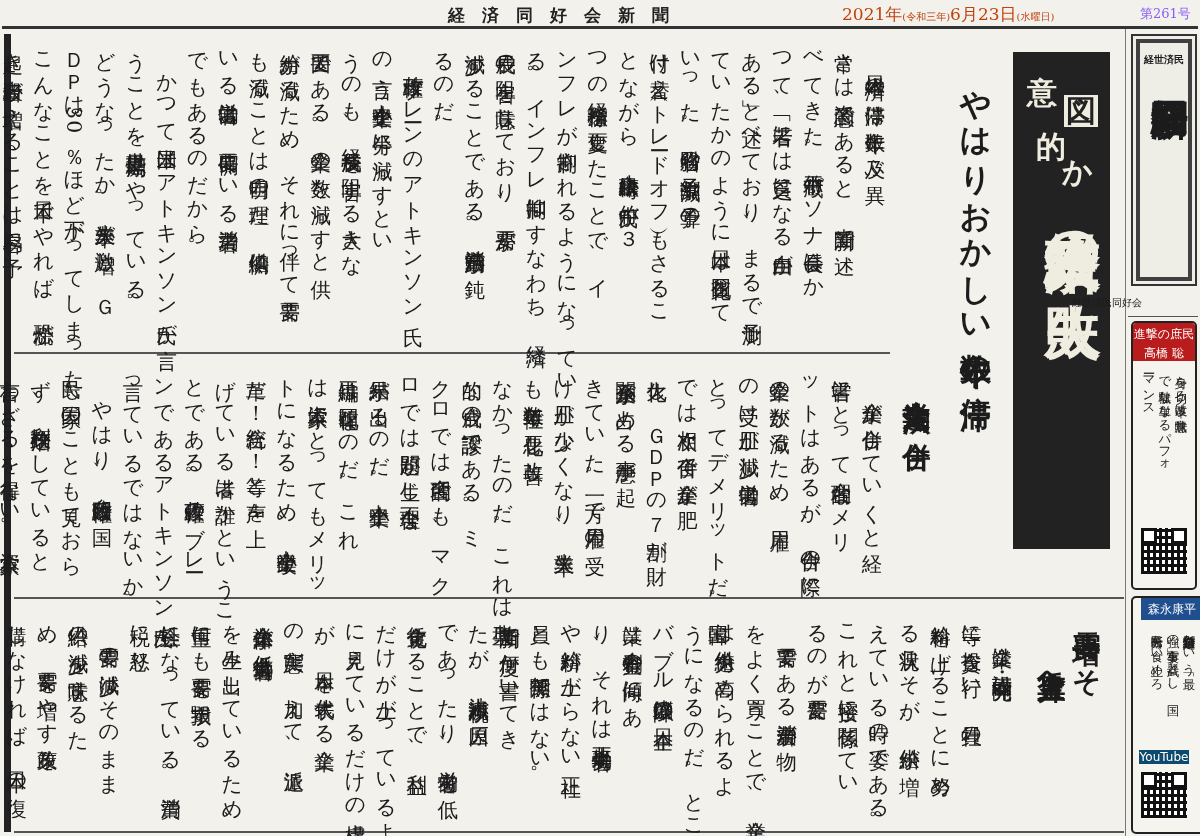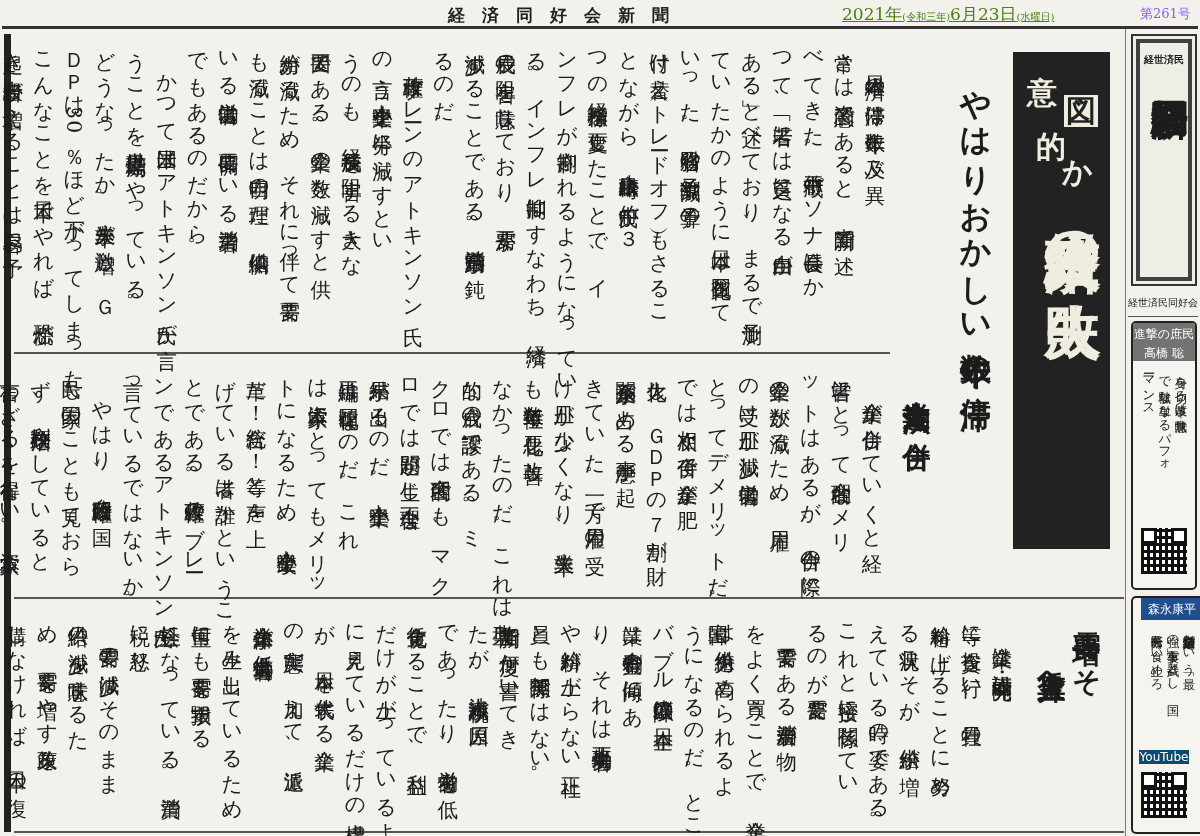--- a/index.html
+++ b/index.html
@@ -1,38 +1,38 @@
 <!DOCTYPE html>
 <html><head>
 <meta charset="utf-8">
 <style>
   html,body{margin:0;padding:0;}
   body{width:1200px;height:836px;background:#f2f1ec;position:relative;overflow:hidden;
        font-family:"DejaVu Serif","Liberation Serif",serif;color:#1c1c1c;}
   .masthead{position:absolute;left:0;top:0;width:1200px;height:44px;}
   .mh-title{position:absolute;left:448px;top:4px;font-size:17px;letter-spacing:17px;font-weight:bold;color:#222;}
-  .mh-date{position:absolute;left:842px;top:3px;font-size:17px;color:#4d7c0f;white-space:nowrap;text-decoration:underline;}
+  .mh-date{position:absolute;left:842px;top:3px;font-size:17px;color:#c2410c;white-space:nowrap;}
   .mh-date small{font-size:10px;}
   .mh-issue{position:absolute;left:1140px;top:5px;font-size:13px;color:#8b5cf6;}
   .top-rule{position:absolute;left:2px;top:26px;width:1196px;height:3px;background:#333;}
   .left-bar{position:absolute;left:4px;top:34px;width:7px;height:798px;background:#222;}
   .side-frame{position:absolute;left:1125px;top:29px;width:1px;height:807px;background:#777;}
   .hr{position:absolute;height:2px;background:#555;}
   .vcol{position:absolute;writing-mode:vertical-rl;font-size:20.5px;line-height:30.8px;letter-spacing:1.2px;white-space:pre;}
   .headline-box{position:absolute;left:1013px;top:52px;width:97px;height:497px;background:#222;}
   .hl-small{position:absolute;color:#efece0;font-family:"DejaVu Sans","Liberation Sans",sans-serif;font-weight:bold;font-size:30px;line-height:30px;}
   .hl-main{position:absolute;left:1035px;top:190px;writing-mode:vertical-rl;color:#efece0;
            font-family:"DejaVu Sans","Liberation Sans",sans-serif;font-weight:bold;font-size:56px;letter-spacing:1px;}
   .sub-hl{position:absolute;writing-mode:vertical-rl;font-weight:bold;font-size:32px;letter-spacing:2px;white-space:pre;}
   .sub-hl2{position:absolute;writing-mode:vertical-rl;font-weight:bold;font-size:28px;letter-spacing:2px;white-space:pre;}
   .logo-box{position:absolute;left:1131px;top:34px;width:62px;height:248px;border:2px solid #333;background:#eeede6;}
   .logo-inner{position:absolute;left:3px;top:3px;right:3px;bottom:3px;border:4px solid #404040;}
   .logo-sub{position:absolute;left:0;width:100%;top:10px;text-align:center;font-size:10px;font-weight:bold;}
   .logo-main{position:absolute;left:8px;top:28px;writing-mode:vertical-rl;font-size:37px;font-weight:bold;line-height:44px;}
-  .logo-caption{position:absolute;left:1128px;top:296px;width:70px;text-align:center;font-size:10px;font-family:"DejaVu Sans","Liberation Sans",sans-serif;}
+  .logo-caption{position:absolute;left:1072px;top:296px;width:70px;text-align:center;font-size:10px;font-family:"DejaVu Sans","Liberation Sans",sans-serif;}
   .ad{position:absolute;left:1131px;width:62px;border:2px solid #222;border-radius:5px;background:#f5f4ef;overflow:hidden;}
   .ad-head{color:#fff;text-align:center;font-family:"DejaVu Sans","Liberation Sans",sans-serif;}
   .ad-body{position:absolute;writing-mode:vertical-rl;font-size:12.5px;line-height:16px;font-family:"DejaVu Sans","Liberation Sans",sans-serif;white-space:pre;}
   .qr{position:absolute;width:46px;height:46px;background:
       repeating-linear-gradient(90deg,#111 0 3px,transparent 3px 6px),
       repeating-linear-gradient(0deg,#111 0 3px,#fff 3px 7px);}
   .qr::before,.qr::after{content:"";position:absolute;width:10px;height:10px;border:3px solid #111;background:#fff;}
   .qr::before{left:0;top:0;} .qr::after{right:0;top:0;}
   .yt{position:absolute;left:6px;width:50px;height:14px;background:#0c4a6e;color:#fff;font-size:12px;text-align:center;line-height:14px;font-family:"DejaVu Sans","Liberation Sans",sans-serif;}
 </style>
@@ -75,21 +75,21 @@
 <div class="logo-box">
   <div class="logo-inner">
     <div class="logo-sub">経世済民</div>
     <div class="logo-main">経済同好会新聞</div>
   </div>
 </div>
 <div class="logo-caption">経世済民同好会</div>
 <div class="hr" style="left:1128px;top:316px;width:70px;height:1px;"></div>
 
 <div class="ad" style="top:321px;height:265px;">
-  <div class="ad-head" style="background:#737373;height:38px;">
+  <div class="ad-head" style="background:#b91c1c;height:38px;">
     <div style="font-size:12px;padding-top:3px;">進撃の庶民</div>
     <div style="font-size:12px;padding-top:2px;">高橋 聡</div>
   </div>
   <div class="ad-body" style="right:6px;top:44px;height:150px;">身を切る改革は無意味
 で無駄な単なるパフォ
 ーマンス</div>
   <div class="qr" style="left:8px;top:205px;"></div>
 </div>
 
 <div class="ad" style="top:596px;height:234px;padding-left:8px;">

